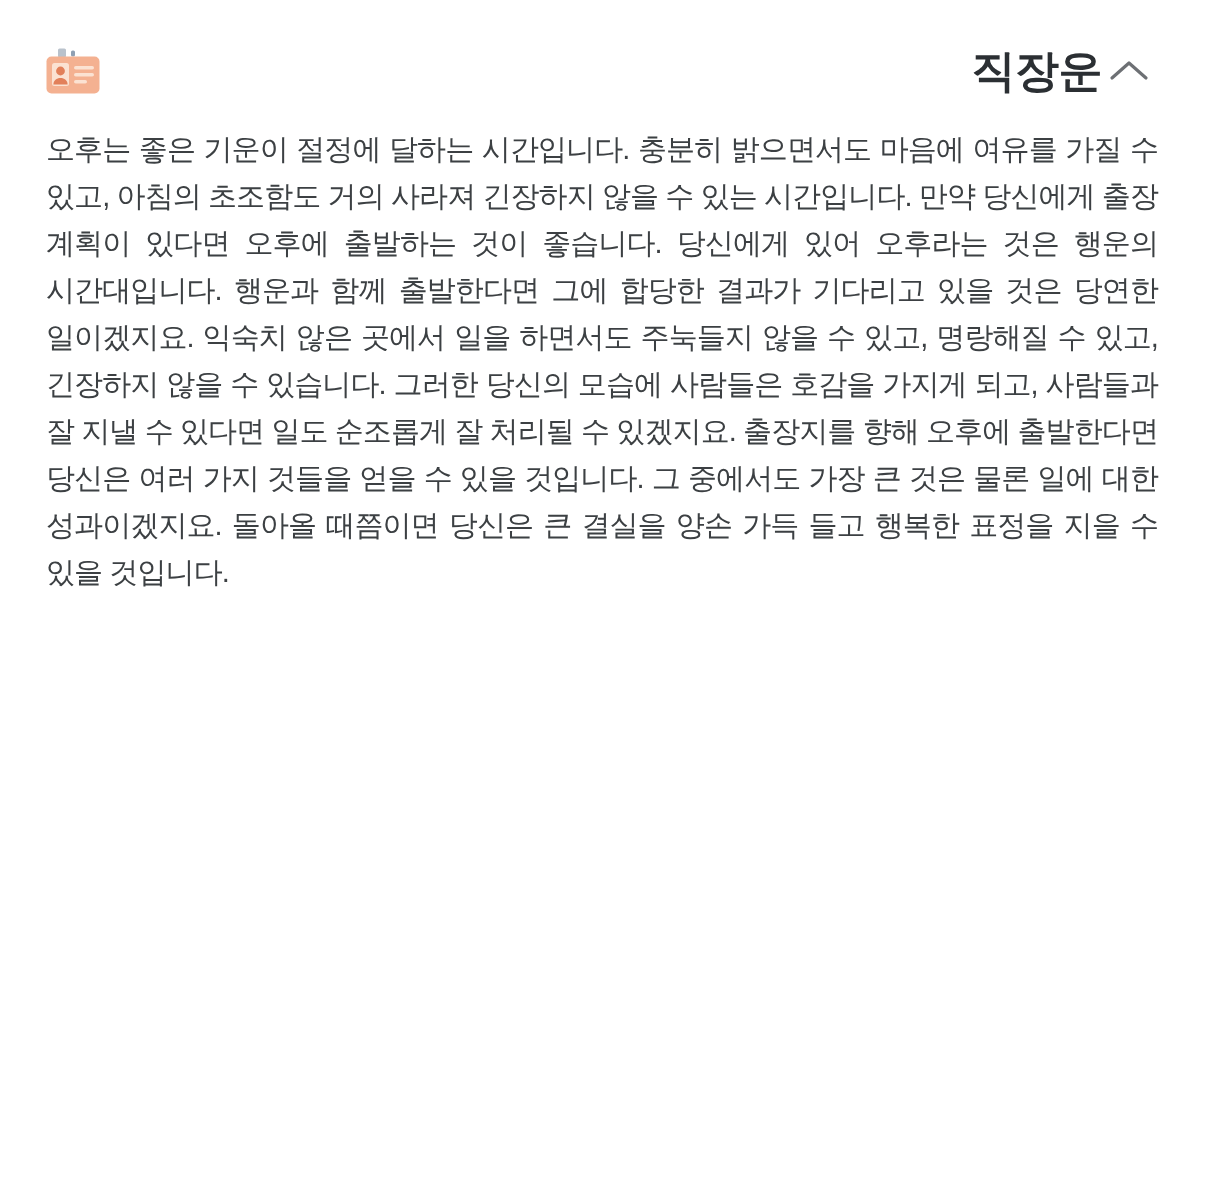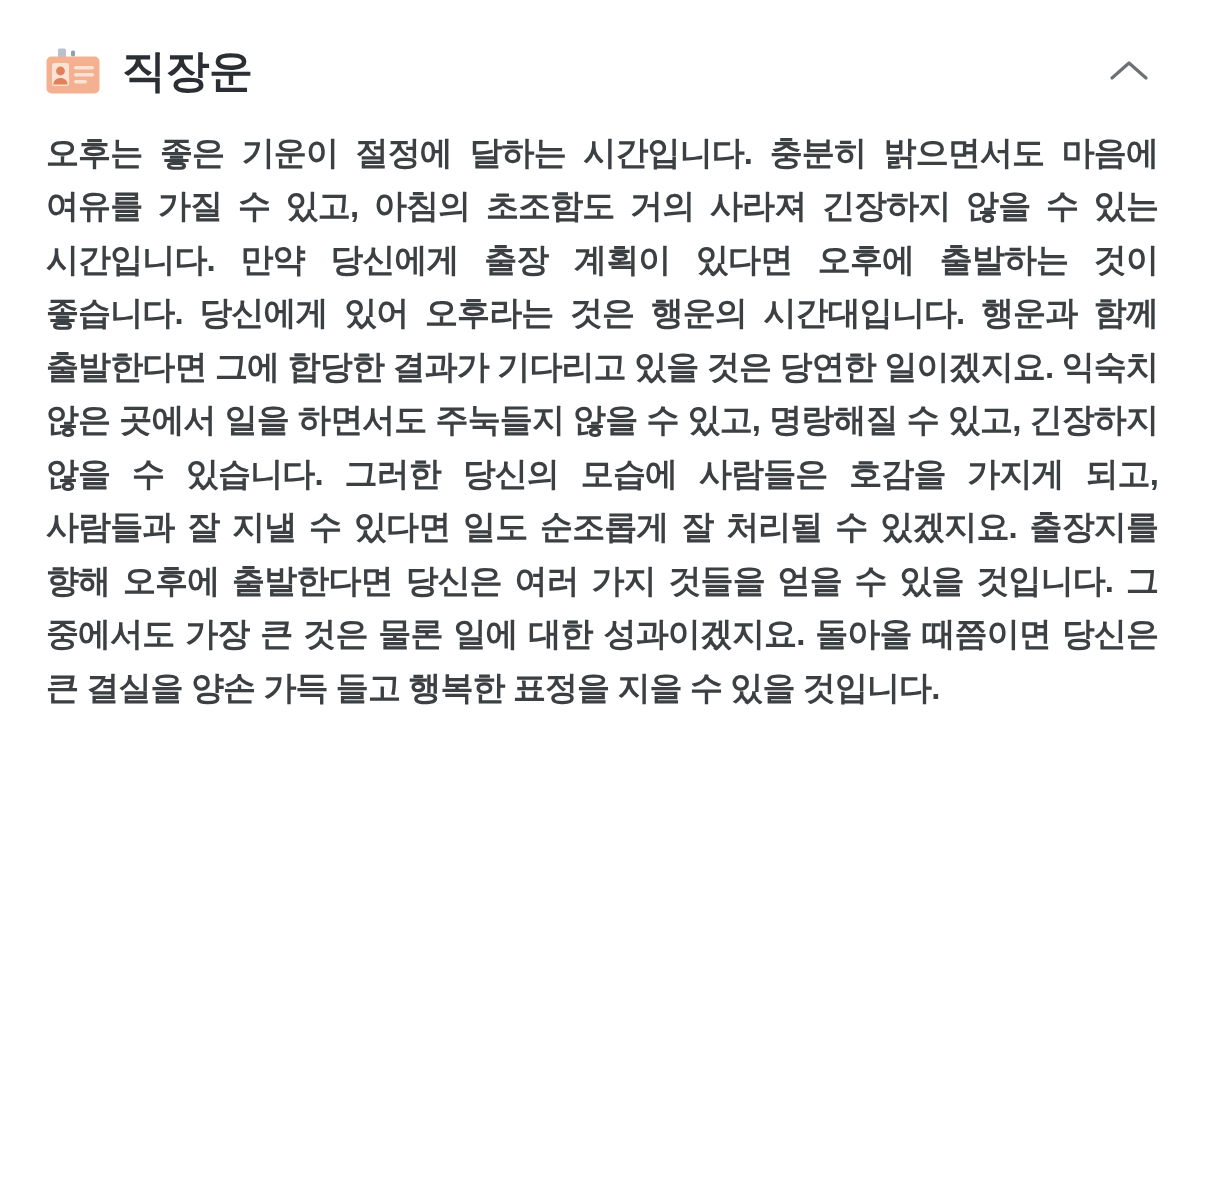--- a/index.html
+++ b/index.html
@@ -19,20 +19,21 @@
     height: 1191px;
     padding: 34px 46px 0 46px;
     background: #ffffff;
     position: relative;
   }
   .card-header {
     display: flex;
     align-items: center;
     height: 74px;
     margin-bottom: 18px;
+    text-align: right;
   }
   .header-icon {
     width: 54px;
     height: 46px;
     flex: 0 0 auto;
     margin-right: 22px;
     display: block;
   }
   .header-title {
     font-size: 44px;
@@ -53,29 +54,29 @@
     cursor: pointer;
     background: transparent;
     border: none;
     padding: 0;
     margin-right: 4px;
   }
   .collapse-btn svg {
     display: block;
   }
   .body-text {
-    font-size: 33px;
+    font-size: 29px;
     line-height: 1.62;
     color: #3c4043;
     letter-spacing: -0.9px;
     text-align: justify;
     word-break: keep-all;
     margin: 0;
     padding-right: 2px;
-    font-weight: 700;
+    font-weight: 400;
   }
 </style>
 </head>
 <body>
 
 <div class="card">
 
   <div class="card-header">
 
     <span class="header-icon">

